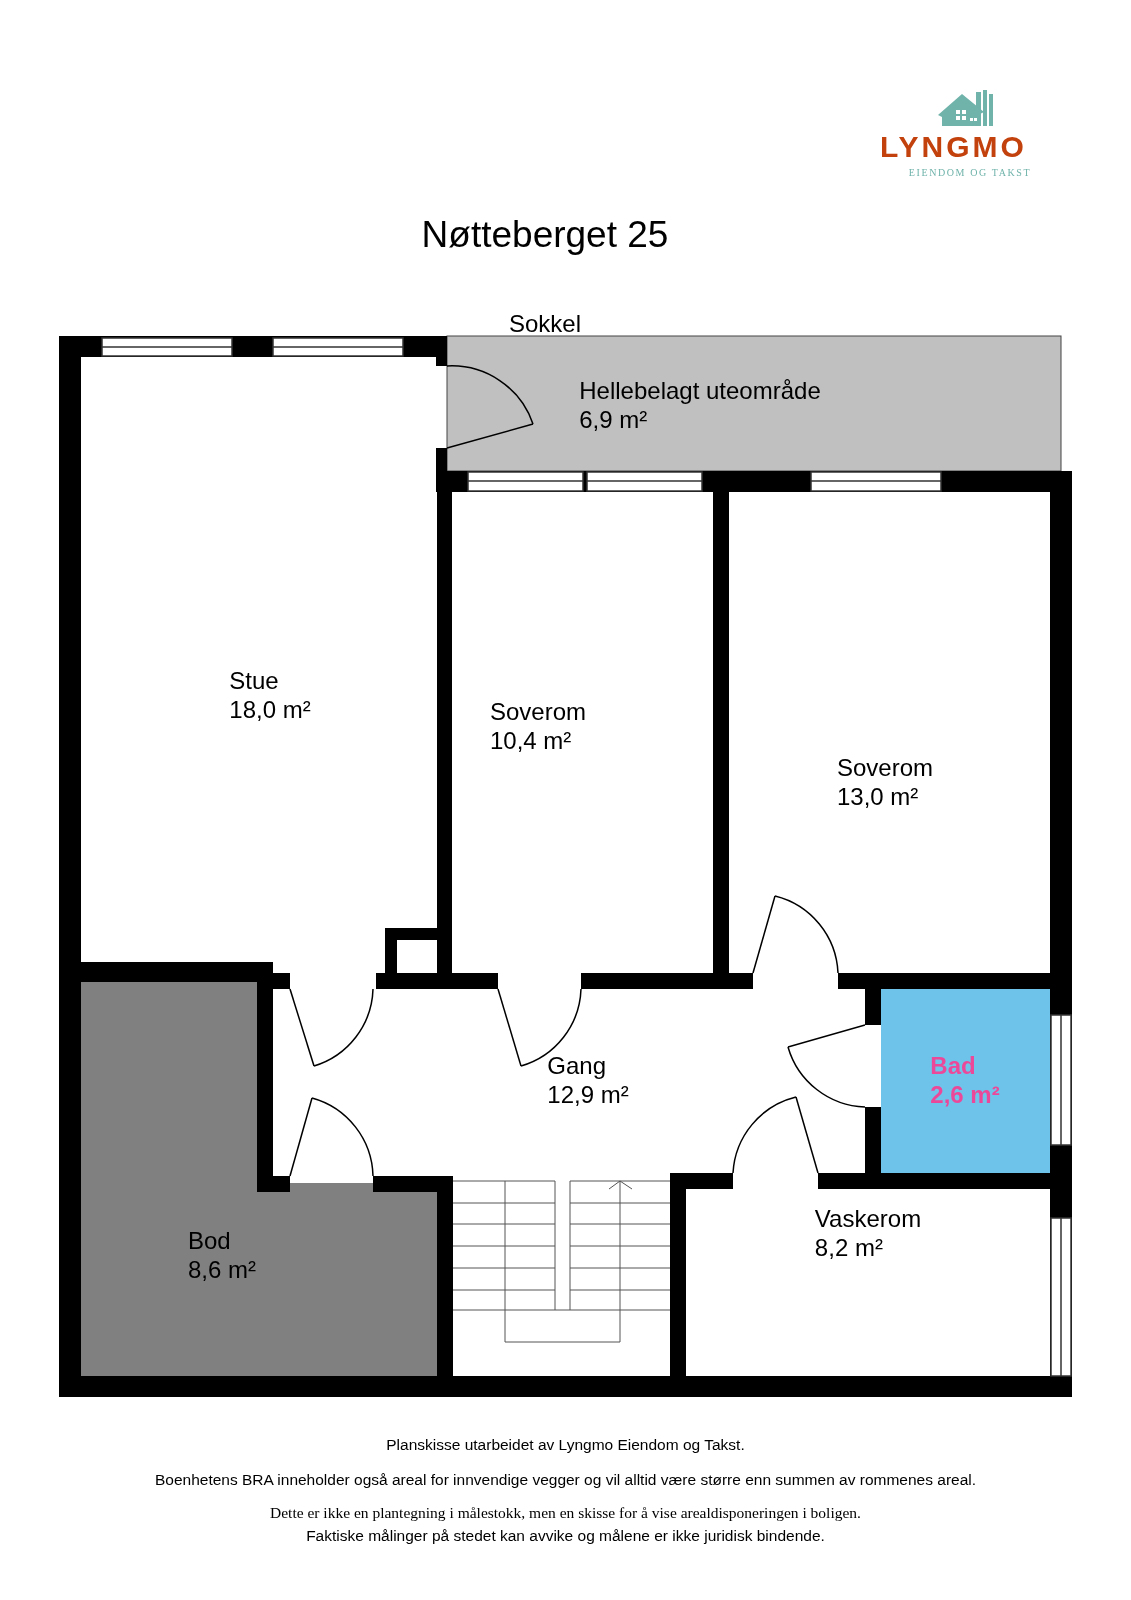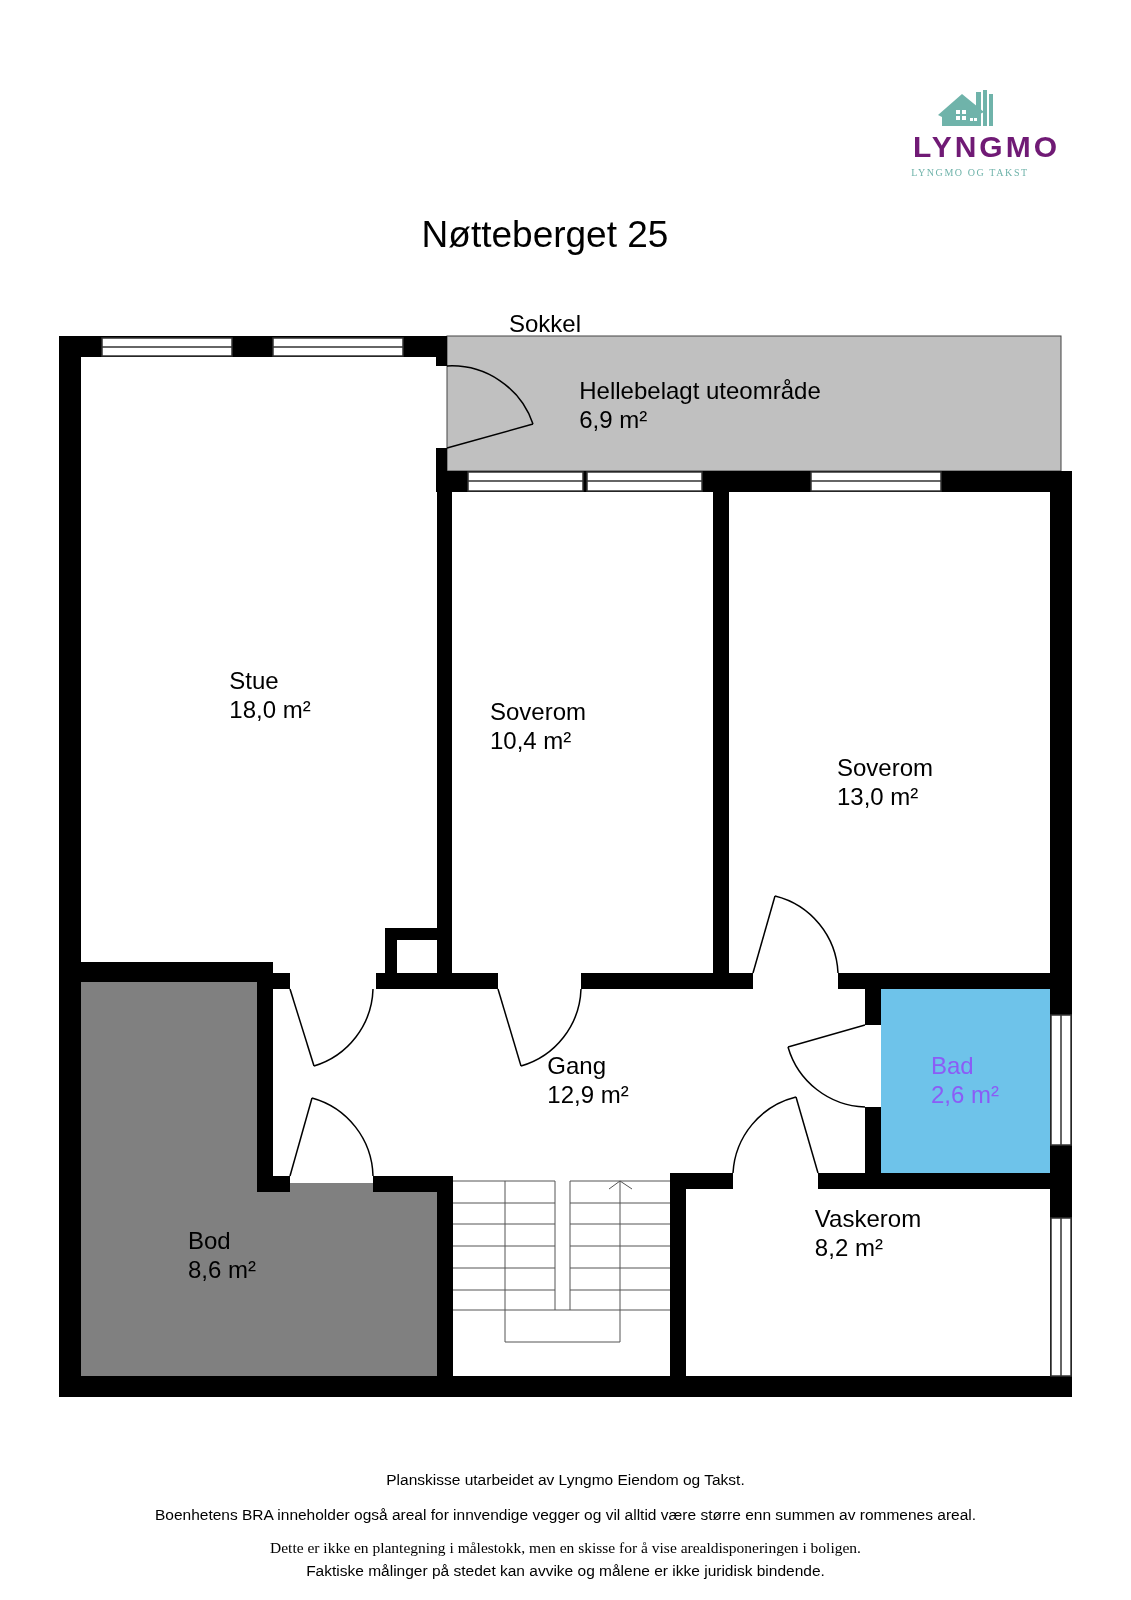--- a/index.html
+++ b/index.html
@@ -1,26 +1,26 @@
 <!DOCTYPE html>
 <html><head>
 <meta charset="utf-8">
 <style>
   html, body { margin:0; padding:0; background:#ffffff; }
   body { width:1131px; height:1600px; position:relative; overflow:hidden; font-family:"Liberation Sans", sans-serif; color:#000; }
   .abs { position:absolute; }
   #logo { left:880px; top:88px; width:180px; height:100px; }
-  .logo-word { position:absolute; left:0; width:180px; text-align:right; top:42px; font-size:30px; letter-spacing:3px; font-weight:bold; color:#701a75; }
+  .logo-word { position:absolute; left:0; width:180px; text-align:left; top:42px; font-size:30px; letter-spacing:3px; font-weight:bold; color:#c2410c; }
   .logo-sub { position:absolute; left:0; width:180px; text-align:center; top:79px; font-family:"Liberation Serif", serif; font-size:10px; letter-spacing:1.6px; color:#6fb3aa; }
   .title { left:0; width:1090px; text-align:center; }
   #page-title { top:214px; font-size:37px; }
   #floor-label { top:310px; font-size:24px; }
   svg#plan { position:absolute; left:0; top:0; }
   .room-label { position:absolute; text-align:left; font-size:24px; line-height:29px; transform:translate(-50%, 0); white-space:nowrap; }
-  .footer { position:absolute; left:0; width:1131px; text-align:center; font-size:15.5px; line-height:18px;margin-top:35px; }
+  .footer { position:absolute; left:0; width:1131px; text-align:center; font-size:15.5px; line-height:18px; }
 </style>
 </head>
 <body>
 
 <div id="logo" class="abs">
   <svg width="180" height="44" viewBox="0 0 180 44" style="position:absolute;left:0;top:0">
     <g fill="#6fb3aa">
       <rect x="96" y="4" width="5" height="34"></rect>
       <rect x="103" y="2" width="4" height="36"></rect>
       <rect x="109" y="6" width="4" height="32"></rect>
@@ -30,21 +30,21 @@
     <g fill="#ffffff">
       <rect x="76" y="22" width="4" height="4"></rect>
         <rect x="82" y="22" width="4" height="4"></rect>
       <rect x="76" y="28" width="4" height="4"></rect>
         <rect x="82" y="28" width="4" height="4"></rect>
       <rect x="90" y="30" width="3" height="3"></rect>
         <rect x="94" y="30" width="3" height="3"></rect>
     </g>
   </svg>
   <div class="logo-word">LYNGMO</div>
-  <div class="logo-sub">LYNGMO OG TAKST</div>
+  <div class="logo-sub">EIENDOM OG TAKST</div>
 </div>
 
 <div id="page-title" class="abs title">Nøtteberget 25</div>
 <div id="floor-label" class="abs title">Sokkel</div>
 
 <svg id="plan" width="1131" height="1600" viewBox="0 0 1131 1600">
 
   <rect x="447" y="336" width="614" height="135" fill="#c0c0c0" stroke="#444" stroke-width="1"></rect>
   <rect x="81" y="982" width="176" height="395" fill="#808080"></rect>
   <rect x="257" y="1183" width="180" height="194" fill="#808080"></rect>
@@ -172,21 +172,21 @@
   <div>10,4 m²</div>
 </div>
 <div class="room-label" style="left:885px;top:753px;">
   <div>Soverom</div>
   <div>13,0 m²</div>
 </div>
 <div class="room-label" style="left:588px;top:1051px;">
   <div>Gang</div>
   <div>12,9 m²</div>
 </div>
-<div class="room-label" style="left:965px;top:1051px;color:#8b5cf6;">
+<div class="room-label" style="left:965px;top:1051px;color:#ec4899;font-weight:bold;">
   <div>Bad</div>
   <div>2,6 m²</div>
 </div>
 <div class="room-label" style="left:222px;top:1226px;">
   <div>Bod</div>
   <div>8,6 m²</div>
 </div>
 <div class="room-label" style="left:868px;top:1204px;">
   <div>Vaskerom</div>
   <div>8,2 m²</div>

